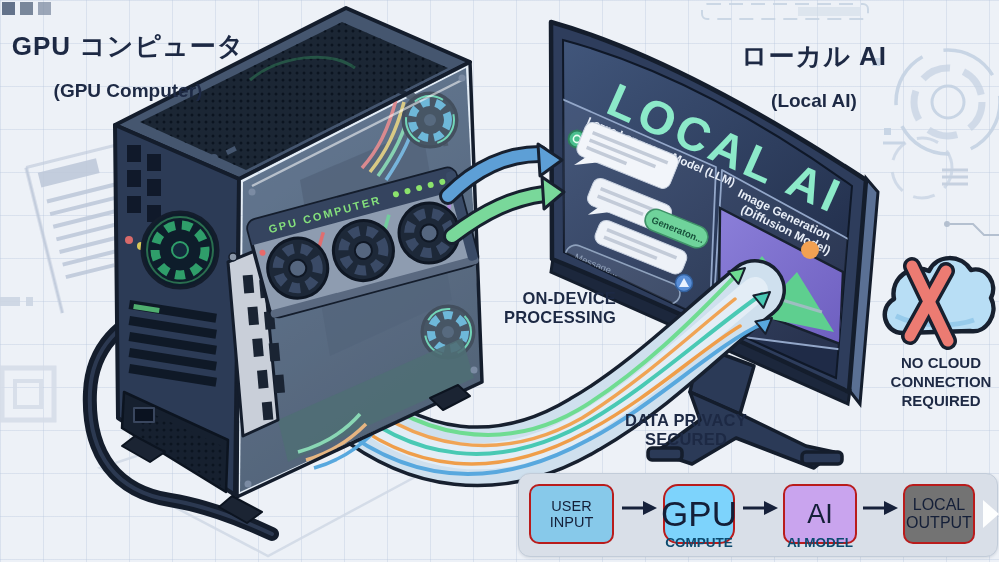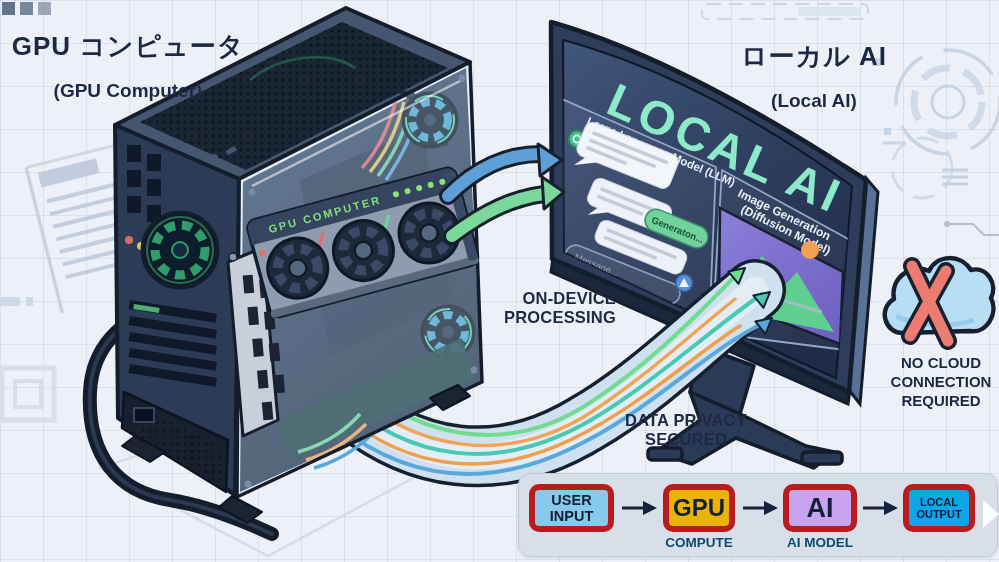--- a/index.html
+++ b/index.html
@@ -25,28 +25,28 @@
   #anno-privacy{left:610px;top:403px;width:152px;margin-top:8px;}
   #anno-no-cloud{left:876px;top:354px;width:130px;}
   #anno-data-cable{left:40px;top:524px;width:180px;text-align:left;font-size:17px;}
   
   #flow-panel{
     position:absolute;left:518px;top:473px;width:478px;height:82px;
     background:#d9dfe8;border:1px solid #c2ccd9;border-radius:12px;
     box-shadow:0 1px 3px rgba(20,30,60,.12);
   }
   .step-box{
-    position:absolute;top:10px;height:48px;border:6px solid #b91c1c;border-radius:10px;
+    position:absolute;top:10px;height:60px;border:2px solid #b91c1c;border-radius:10px;
     display:flex;align-items:center;justify-content:center;text-align:center;
-    font-weight:bold;color:#141f38;white-space:pre-line;box-sizing:border-box;
+    font-weight:normal;color:#141f38;white-space:pre-line;box-sizing:border-box;
   }
   #step-user{left:10px;width:85px;font-size:14.5px;line-height:1.12;background:#87c9ea;}
-  #step-gpu{left:144px;width:72px;font-size:24px;background:#eab308;}
+  #step-gpu{left:144px;width:72px;font-size:35px;background:#7dd3fc;border-radius:15px;}
   #step-ai{left:264px;width:74px;font-size:27px;background:#c9a4ee;}
-  #step-output{left:384px;width:72px;font-size:11px;line-height:1.12;background:#0ea5e9;}
+  #step-output{left:384px;width:72px;font-size:16px;line-height:1.12;background:#737373;}
   .step-sub{position:absolute;top:61px;font-size:13.5px;font-weight:bold;color:#0c4a6e;text-align:center;}
   #sub-compute{left:132px;width:96px;}
   #sub-aimodel{left:252px;width:98px;}
   .flow-arrow{position:absolute;top:26px;width:38px;height:16px;}
   #arrow-1{left:101px;} #arrow-2{left:222px;} #arrow-3{left:342px;}
   #panel-chevron{
     position:absolute;right:-2px;top:26px;width:0;height:0;
     border-top:14px solid transparent;border-bottom:14px solid transparent;
     border-left:16px solid #ffffff;opacity:.95;
   }

